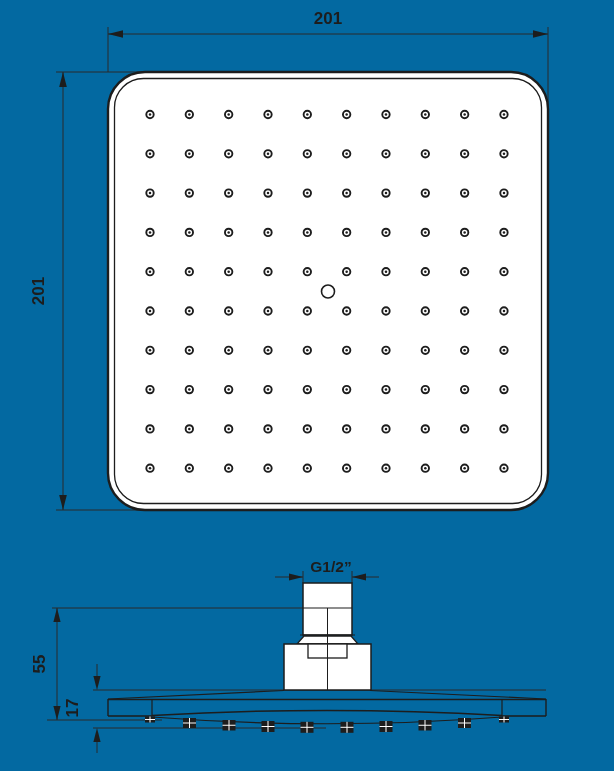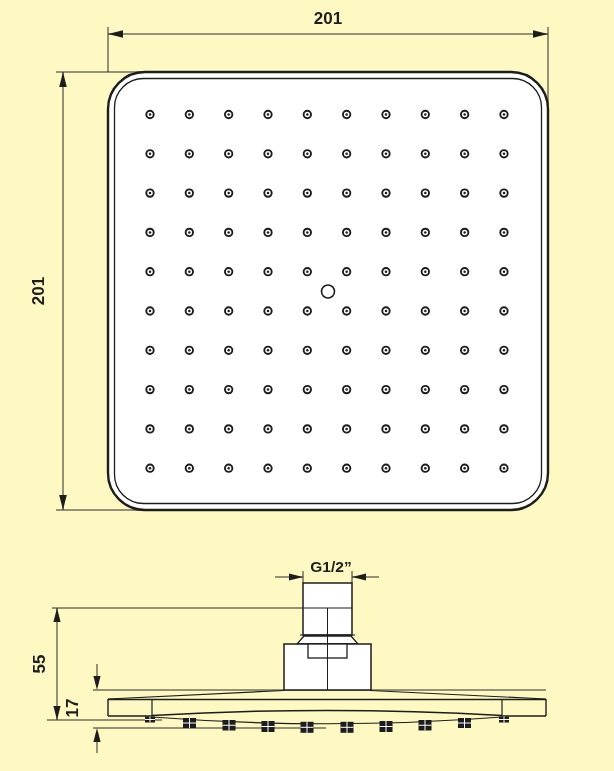--- a/index.html
+++ b/index.html
@@ -1,16 +1,16 @@
 <!DOCTYPE html>
 <html><head>
 <meta charset="utf-8">
 <style>
   html,body{margin:0;padding:0;background:#ffffff;}
-  .stage{width:614px;height:771px;position:relative;background:#fef9c3;overflow:hidden;
+  .stage{width:614px;height:771px;position:relative;background:#0369a1;overflow:hidden;
          font-family:"Liberation Sans", sans-serif;}
   svg{display:block;}
   .dim-text{font-family:"Liberation Sans", sans-serif;font-weight:700;font-size:17px;fill:#1d1d1d;}
   .dim-text-small{font-family:"Liberation Sans", sans-serif;font-weight:700;font-size:15.5px;fill:#1d1d1d;}
 </style>
 </head>
 <body>
 
 <div class="stage">
 <svg width="614" height="771" viewBox="0 0 614 771" xmlns="http://www.w3.org/2000/svg">

